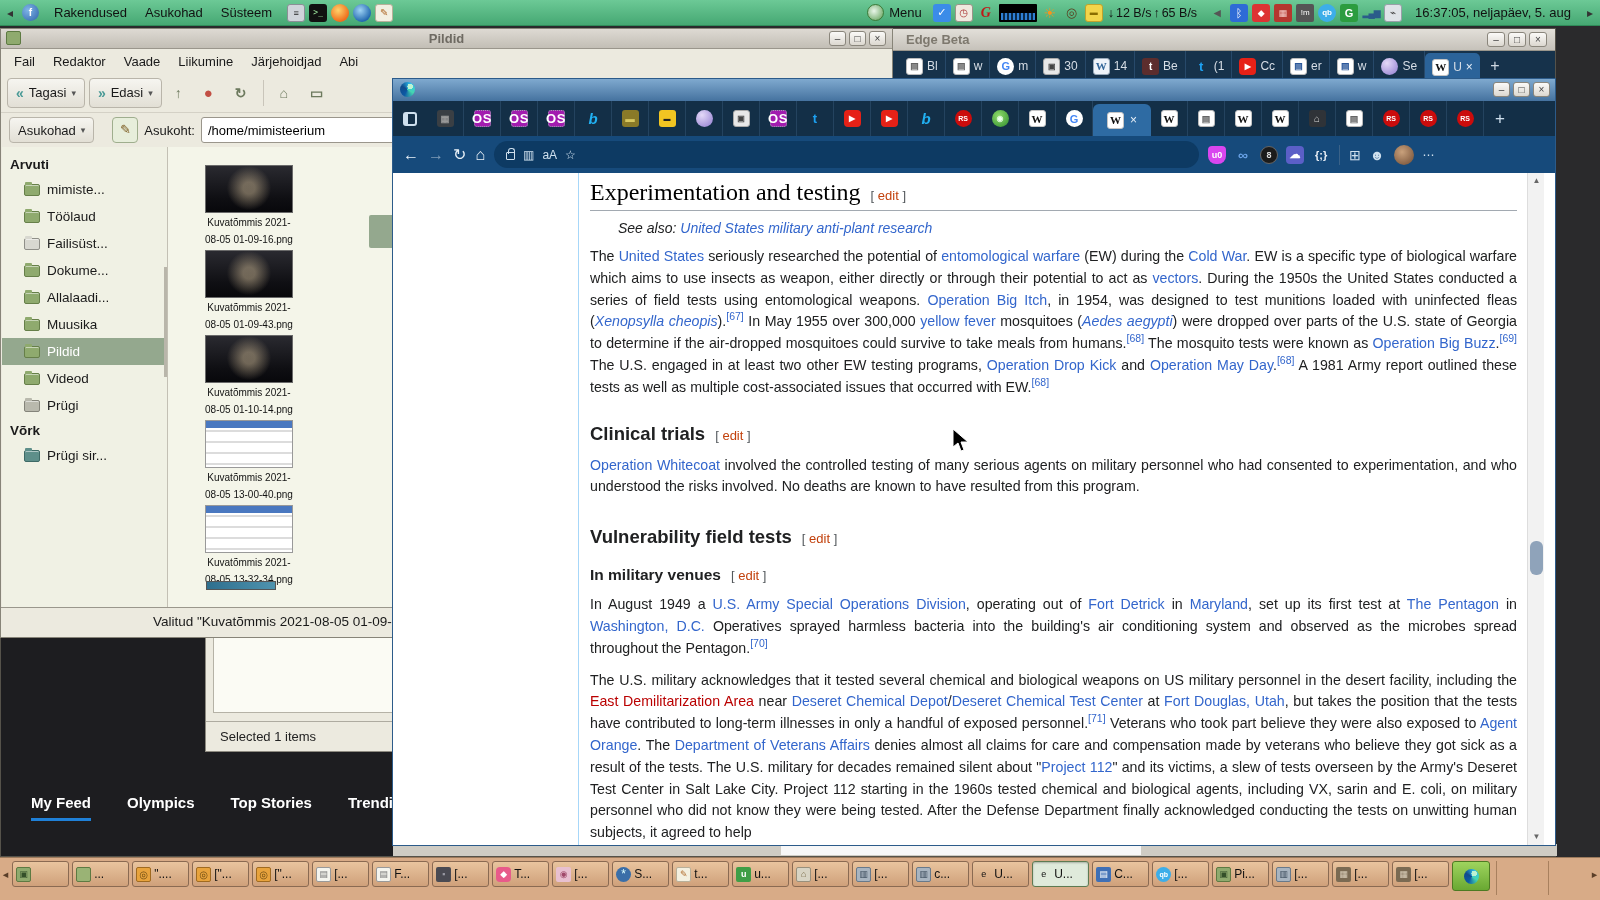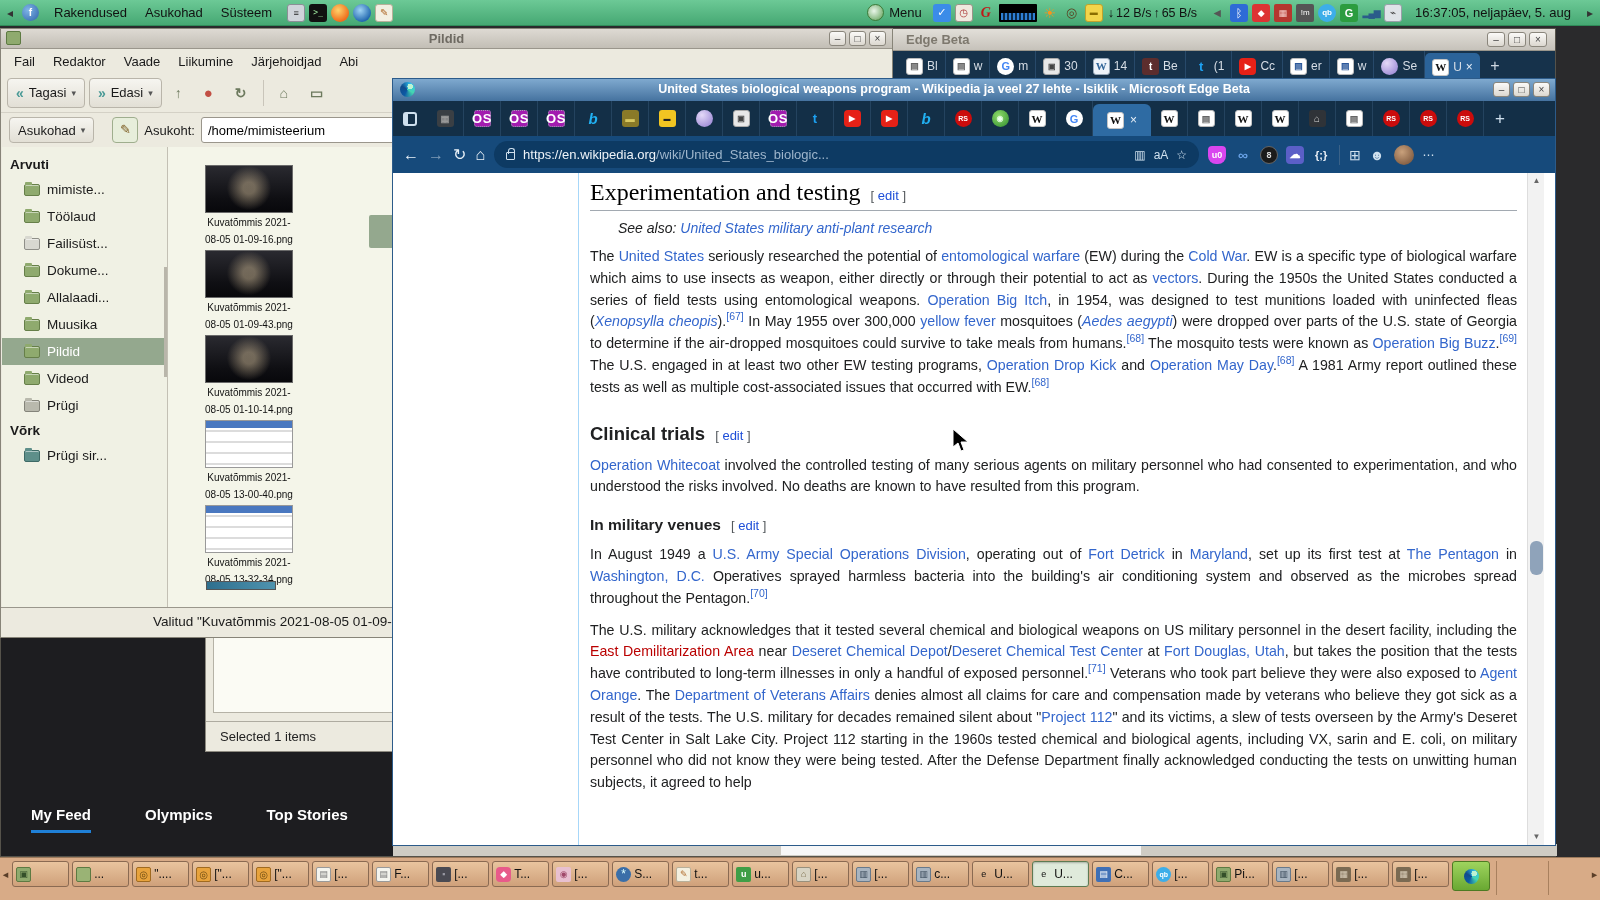--- a/index.html
+++ b/index.html
@@ -53,21 +53,21 @@
   
   #back-window{position:absolute;left:0;top:28px;width:1556px;height:829px;z-index:1;background:#1d1d20;border:1px solid #55524a}
   .bw-title{position:relative;height:22px;background:linear-gradient(#e2dfd9,#c6c2ba);border-bottom:1px solid #9a968c}
   .bw-title-text{position:absolute;left:905px;top:3px;font-weight:bold;font-size:13px;color:#7d786e}
   .bw-btns{position:absolute;right:8px;top:3px;display:flex}
   .bw-tabs{height:30px;background:#16324b;display:flex;align-items:stretch;padding-left:898px}
   .bw-tab{display:flex;align-items:center;gap:4px;padding:0 7px;border-right:1px solid #27496a;color:#d7dee6;font-size:12px}
   .bw-tab.active{background:#2b6399;border-radius:5px 5px 0 0;border-right:none;margin-top:2px}
   .bw-plus{width:30px;display:flex;align-items:center;justify-content:center;color:#cfd8e2;font-size:16px}
   .bw-content{position:absolute;left:0;top:52px;right:0;bottom:0}
-  .news-tabs{position:absolute;left:30px;bottom:23px;display:flex;gap:54px}
+  .news-tabs{position:absolute;left:30px;bottom:35px;display:flex;gap:36px}
   .news-tab{color:#fff;font-weight:bold;font-size:15px;padding-bottom:7px}
   .news-tab.active{border-bottom:3px solid #1f80d7}
   .bw-strip{position:absolute;left:392px;bottom:0;width:1164px;height:12px;background:#cfccc4}
   .bw-strip-white{position:absolute;left:388px;top:1px;width:360px;height:10px;background:#f7f7f7}
 
   
   #english-window{position:absolute;left:205px;top:560px;width:430px;height:192px;z-index:2;background:#eceadf;border:1px solid #8d8a80}
   .ew-files{position:absolute;left:7px;right:7px;top:60px;height:92px;background:#fbfbf4;border:1px solid #b5b2a6}
   .ew-status{position:absolute;left:0;right:0;bottom:0;height:30px;border-top:1px solid #aeaba0;font-size:13px;line-height:29px;padding-left:14px;color:#222}
 
@@ -166,21 +166,21 @@
   .xi-cloud{background:#5b5fc7;color:#fff;border-radius:4px;font-size:11px}
   .xi-braces{background:transparent;color:#e8eef5;font-size:11px}
   .fe-divider{width:1px;height:20px;background:#3a6288}
   .avatar{width:20px;height:20px;border-radius:50%;background:radial-gradient(circle at 40% 35%,#c9a17c,#6e4a32)}
   .fe-content{position:absolute;left:0;top:94px;right:0;bottom:0;background:#fff;overflow:hidden}
   .wiki-article{position:absolute;left:185px;top:0;width:939px;height:100%;border-left:1px solid #a7d7f9;padding:6px 0 0 11px;overflow:hidden;color:#202122}
   h2.wk{font-family:"Liberation Serif",serif;font-weight:normal;font-size:24px;color:#000;border-bottom:1px solid #a2a9b1;padding-bottom:4px}
   h3.wk{font-size:18.5px;margin-top:24px}
   h4.wk{font-size:15.5px;margin-top:18px}
   .edit-btn{font-family:"Liberation Sans",sans-serif;font-size:13px;font-weight:normal;color:#54595d;margin-left:10px}
-  .edit-a{color:#1d4ed8}
+  .edit-a{color:#c2410c}
   .wk-note{font-style:italic;margin:9px 0 0 28px;font-size:14px}
   p.wk{font-size:14.2px;line-height:21.8px;text-align:justify;margin-top:10px}
   .sg-l{color:#36c}.sg-il{color:#36c;font-style:italic}.sg-rl{color:#ba0000}
   .sg-r{color:#36c;font-size:10.5px;vertical-align:super;line-height:0}
   .fe-scroll{position:absolute;right:11px;top:0;width:17px;height:100%;background:#f2f2f2;border-left:1px solid #ddd}
   .fe-scroll .arr{position:absolute;left:0;width:17px;height:16px;text-align:center;font-size:8px;color:#666;line-height:16px}
   .fe-scroll .arr.b{bottom:0}
   .fe-thumb{position:absolute;left:2px;top:368px;width:13px;height:34px;background:#8fa3ba;border-radius:6px}
 
   
@@ -518,21 +518,20 @@
           </div>
         <div class="fsliver"></div>
       </div>
     </div>
     <div class="pw-status">Valitud "Kuvatõmmis 2021-08-05 01-09-34.png"</div>
   </div>
 
   <div id="front-edge">
     <div class="fe-title">
       <span class="fe-title-ico edge-swirl"></span>
-      <span class="fe-title-text">United States biological weapons program - Wikipedia ja veel 27 lehte - Isiklik - Microsoft Edge Beta</span>
       <span class="fe-btns">
         <span class="gtkbtn">–</span>
         <span class="gtkbtn">□</span>
         <span class="gtkbtn">×</span>
       </span>
     </div>
     <div class="fe-tabs">
       <span class="fe-vtabs">
           <span></span>
         </span>
@@ -654,21 +653,20 @@
         </span>
       <span class="fe-plus">+</span>
     </div>
     <div class="fe-toolbar">
       <span class="nav-g">←</span>
       <span class="nav-g dim">→</span>
       <span class="nav-g">↻</span>
       <span class="nav-g">⌂</span>
       <span class="addr">
         <span class="lock"></span>
-        <span class="addr-url"><span>https://en.wikipedia.org</span><span class="path">/wiki/United_States_biologic...</span></span>
         <span class="addr-ic">▥</span>
         <span class="addr-ic">aA</span>
         <span class="addr-ic">☆</span>
       </span>
       <span style="display:flex;gap:8px;align-items:center">
 
           <span class="xi xi-ub">u0</span>
 
           <span class="xi xi-link">∞</span>
 
@@ -684,20 +682,21 @@
       <span class="avatar"></span>
       <span class="addr-ic">⋯</span>
     </div>
     <div class="fe-content">
       <div class="wiki-article">
         <h2 class="wk"><span>Experimentation and testing</span><span class="edit-btn"><span>[</span> <span class="edit-a">edit</span> <span>]</span></span></h2>
         <div class="wk-note"><span>See also: </span><span class="sg-l">United States military anti-plant research</span></div>
         <p class="wk"><span>The </span><span class="sg-l">United States</span><span> seriously researched the potential of </span><span class="sg-l">entomological warfare</span><span> (EW) during the </span><span class="sg-l">Cold War</span><span>. EW is a specific type of biological warfare which aims to use insects as weapon, either directly or through their potential to act as </span><span class="sg-l">vectors</span><span>. During the 1950s the United States conducted a series of field tests using entomological weapons. </span><span class="sg-l">Operation Big Itch</span><span>, in 1954, was designed to test munitions loaded with uninfected fleas (</span><span class="sg-il">Xenopsylla cheopis</span><span>).</span><span class="sg-r">[67]</span><span> In May 1955 over 300,000 </span><span class="sg-l">yellow fever</span><span> mosquitoes (</span><span class="sg-il">Aedes aegypti</span><span>) were dropped over parts of the U.S. state of Georgia to determine if the air-dropped mosquitoes could survive to take meals from humans.</span><span class="sg-r">[68]</span><span> The mosquito tests were known as </span><span class="sg-l">Operation Big Buzz</span><span>.</span><span class="sg-r">[69]</span><span> The U.S. engaged in at least two other EW testing programs, </span><span class="sg-l">Operation Drop Kick</span><span> and </span><span class="sg-l">Operation May Day</span><span>.</span><span class="sg-r">[68]</span><span> A 1981 Army report outlined these tests as well as multiple cost-associated issues that occurred with EW.</span><span class="sg-r">[68]</span></p>
         <h3 class="wk"><span>Clinical trials</span><span class="edit-btn"><span>[</span> <span class="edit-a">edit</span> <span>]</span></span></h3>
         <p class="wk"><span class="sg-l">Operation Whitecoat</span><span> involved the controlled testing of many serious agents on military personnel who had consented to experimentation, and who understood the risks involved. No deaths are known to have resulted from this program.</span></p>
+        <h3 class="wk" style="margin-top:28px"><span>Vulnerability field tests</span><span class="edit-btn"><span>[</span> <span class="edit-a">edit</span> <span>]</span></span></h3>
         <h4 class="wk"><span>In military venues</span><span class="edit-btn"><span>[</span> <span class="edit-a">edit</span> <span>]</span></span></h4>
         <p class="wk"><span>In August 1949 a </span><span class="sg-l">U.S. Army Special Operations Division</span><span>, operating out of </span><span class="sg-l">Fort Detrick</span><span> in </span><span class="sg-l">Maryland</span><span>, set up its first test at </span><span class="sg-l">The Pentagon</span><span> in </span><span class="sg-l">Washington, D.C.</span><span> Operatives sprayed harmless bacteria into the building's air conditioning system and observed as the microbes spread throughout the Pentagon.</span><span class="sg-r">[70]</span></p>
         <p class="wk"><span>The U.S. military acknowledges that it tested several chemical and biological weapons on US military personnel in the desert facility, including the </span><span class="sg-rl">East Demilitarization Area</span><span> near </span><span class="sg-l">Deseret Chemical Depot</span><span>/</span><span class="sg-l">Deseret Chemical Test Center</span><span> at </span><span class="sg-l">Fort Douglas, Utah</span><span>, but takes the position that the tests have contributed to long-term illnesses in only a handful of exposed personnel.</span><span class="sg-r">[71]</span><span> Veterans who took part believe they were also exposed to </span><span class="sg-l">Agent Orange</span><span>. The </span><span class="sg-l">Department of Veterans Affairs</span><span> denies almost all claims for care and compensation made by veterans who believe they got sick as a result of the tests. The U.S. military for decades remained silent about "</span><span class="sg-l">Project 112</span><span>" and its victims, a slew of tests overseen by the Army's Deseret Test Center in Salt Lake City. Project 112 starting in the 1960s tested chemical and biological agents, including VX, sarin and E. coli, on military personnel who did not know they were being tested. After the Defense Department finally acknowledged conducting the tests on unwitting human subjects, it agreed to help</span></p>
       </div>
       <div class="fe-scroll">
         <span class="arr">▲</span>
         <span class="arr b">▼</span>
         <span class="fe-thumb"></span>
       </div>
     </div>

